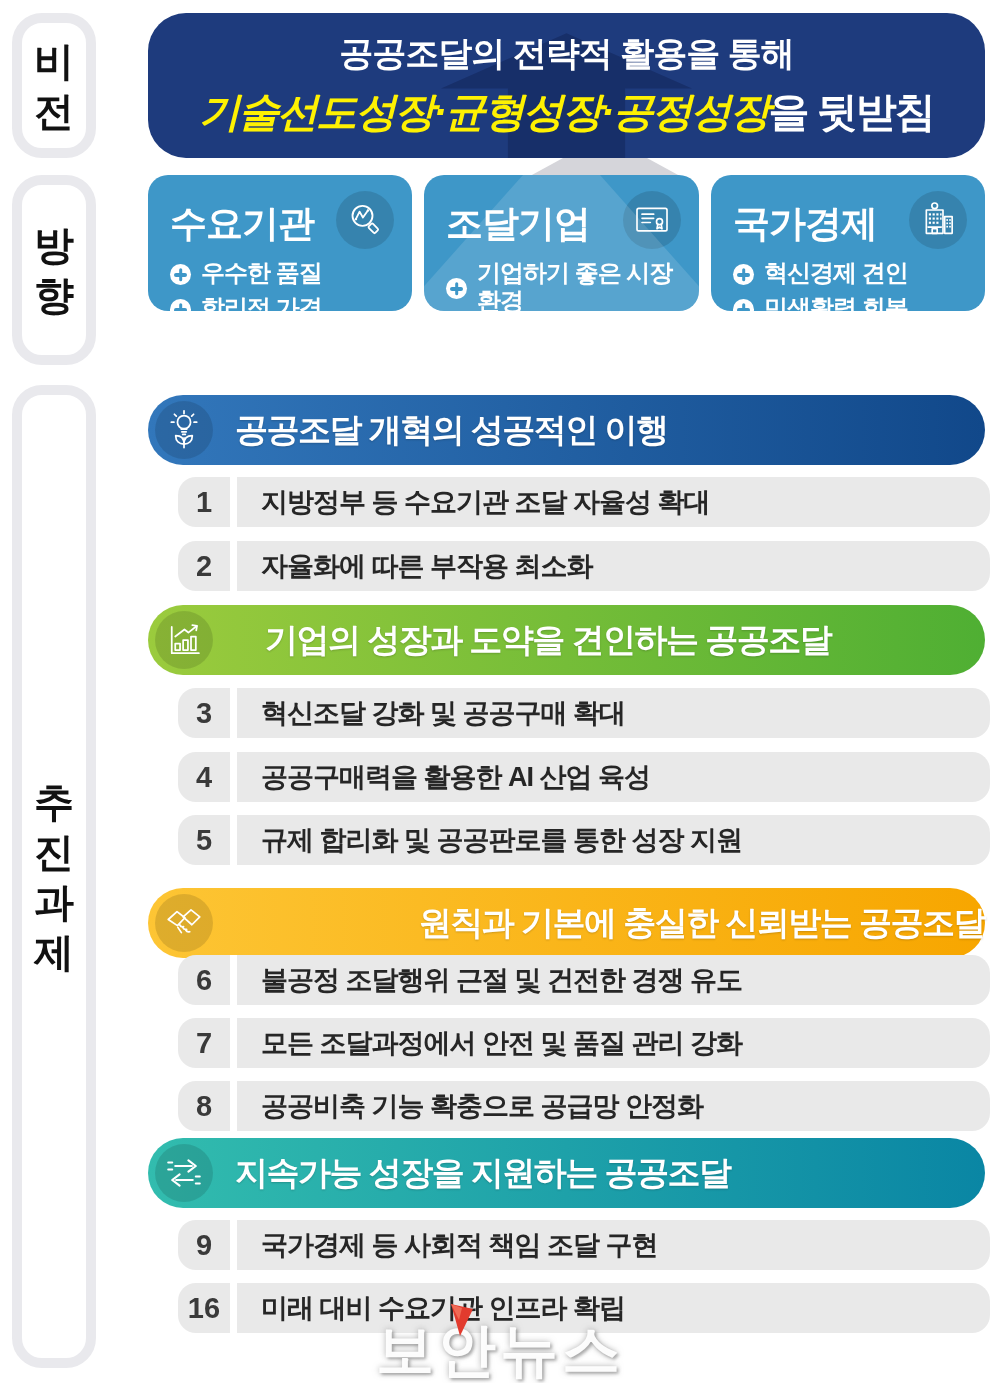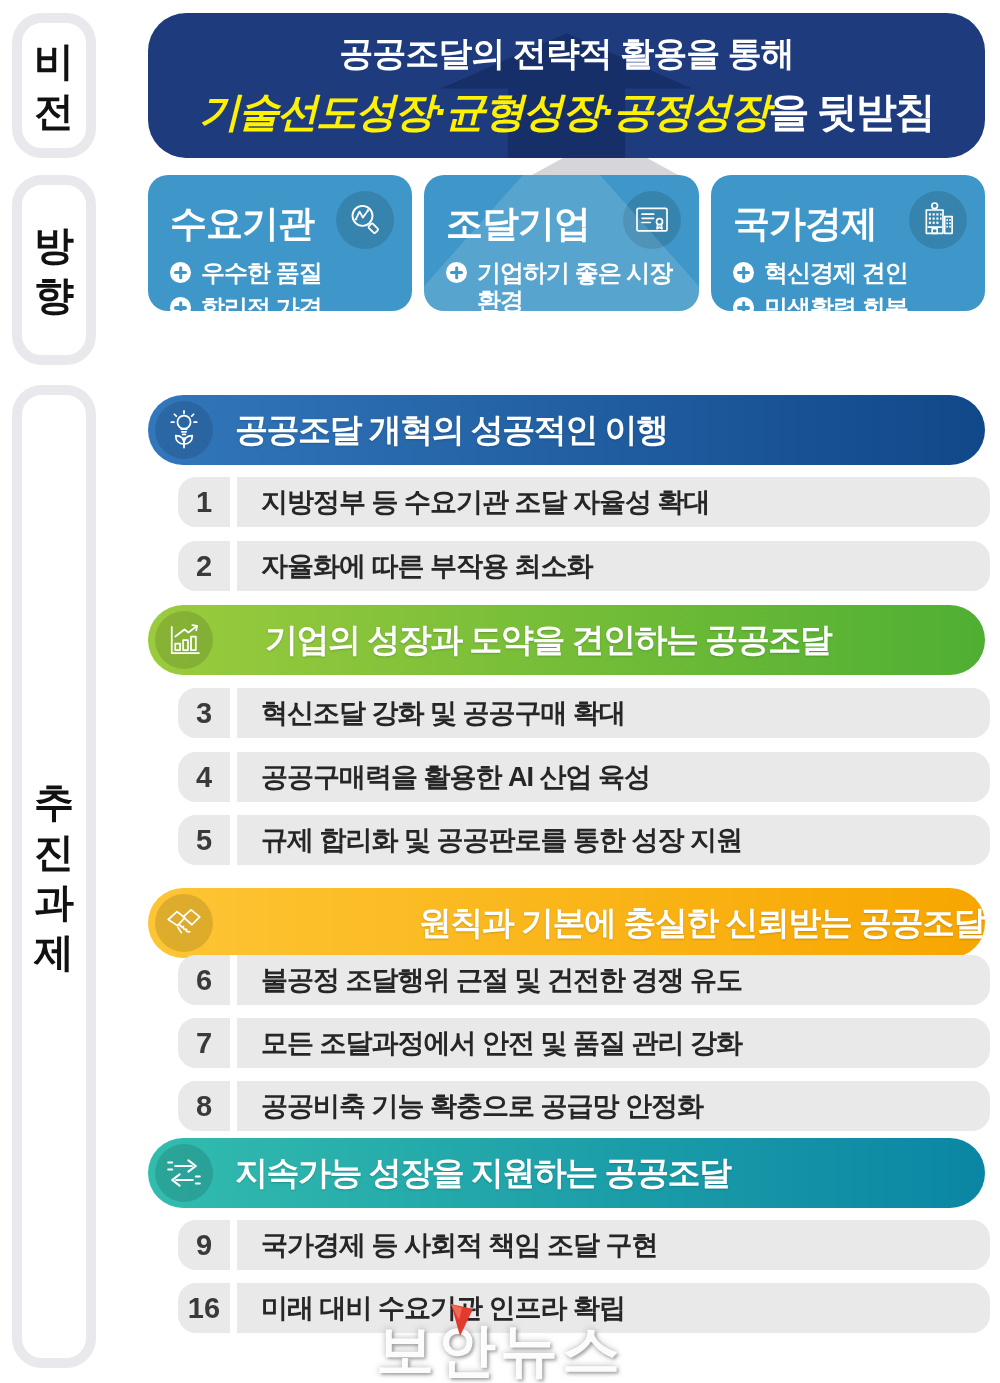--- a/index.html
+++ b/index.html
@@ -55,21 +55,21 @@
     content:""; position:absolute; inset:0; background:rgba(255,255,255,0.13);
     clip-path:polygon(36% 0, 64% 0, 108% 100%, -8% 100%); pointer-events:none;
   }
   .dbox-head { display:flex; align-items:flex-start; justify-content:space-between; }
   .dbox-title { font-size:37px; font-weight:800; letter-spacing:-1px; margin-top:8px; }
   .dbox-icon {
     width:58px; height:58px; border-radius:50%; background:rgba(0,0,0,0.13);
     display:flex; align-items:center; justify-content:center; flex:none;
   }
   .dbox-items { margin-top:10px; display:flex; flex-direction:column; gap:7px; position:relative; z-index:1; }
-  .dbox-item { display:flex; align-items:flex-start; gap:10px; font-size:24px; font-weight:700; line-height:1.18; letter-spacing:-1px; }
+  .dbox-item { display:flex; align-items:center; gap:10px; font-size:24px; font-weight:700; line-height:1.18; letter-spacing:-1px; }
   .plus { position:relative; width:21px; height:21px; border-radius:50%; background:#fff; flex:none; margin-top:3px; }
   .plus::before, .plus::after {
     content:""; position:absolute; left:4px; top:9px; width:13px; height:3.4px;
     background:var(--box-blue,#3e97c8); border-radius:2px;
   }
   .plus::after { transform:rotate(90deg); }
 
   
   .hdr {
     position:absolute; left:148px; width:837px; height:70px; border-radius:35px;

